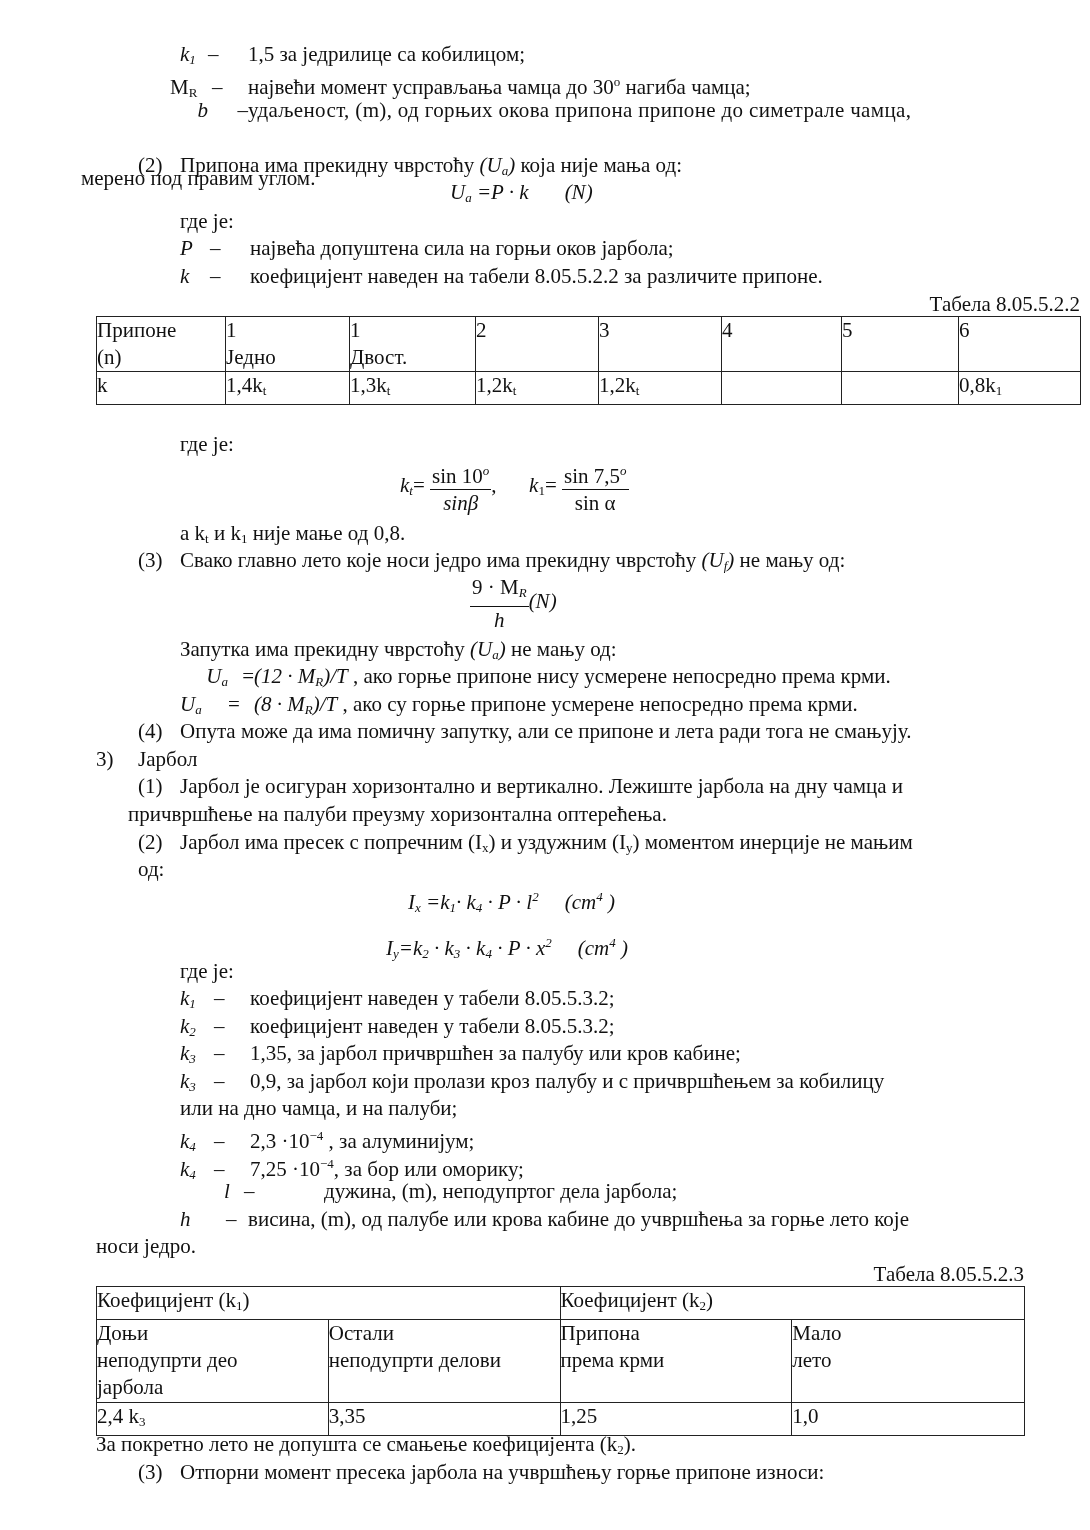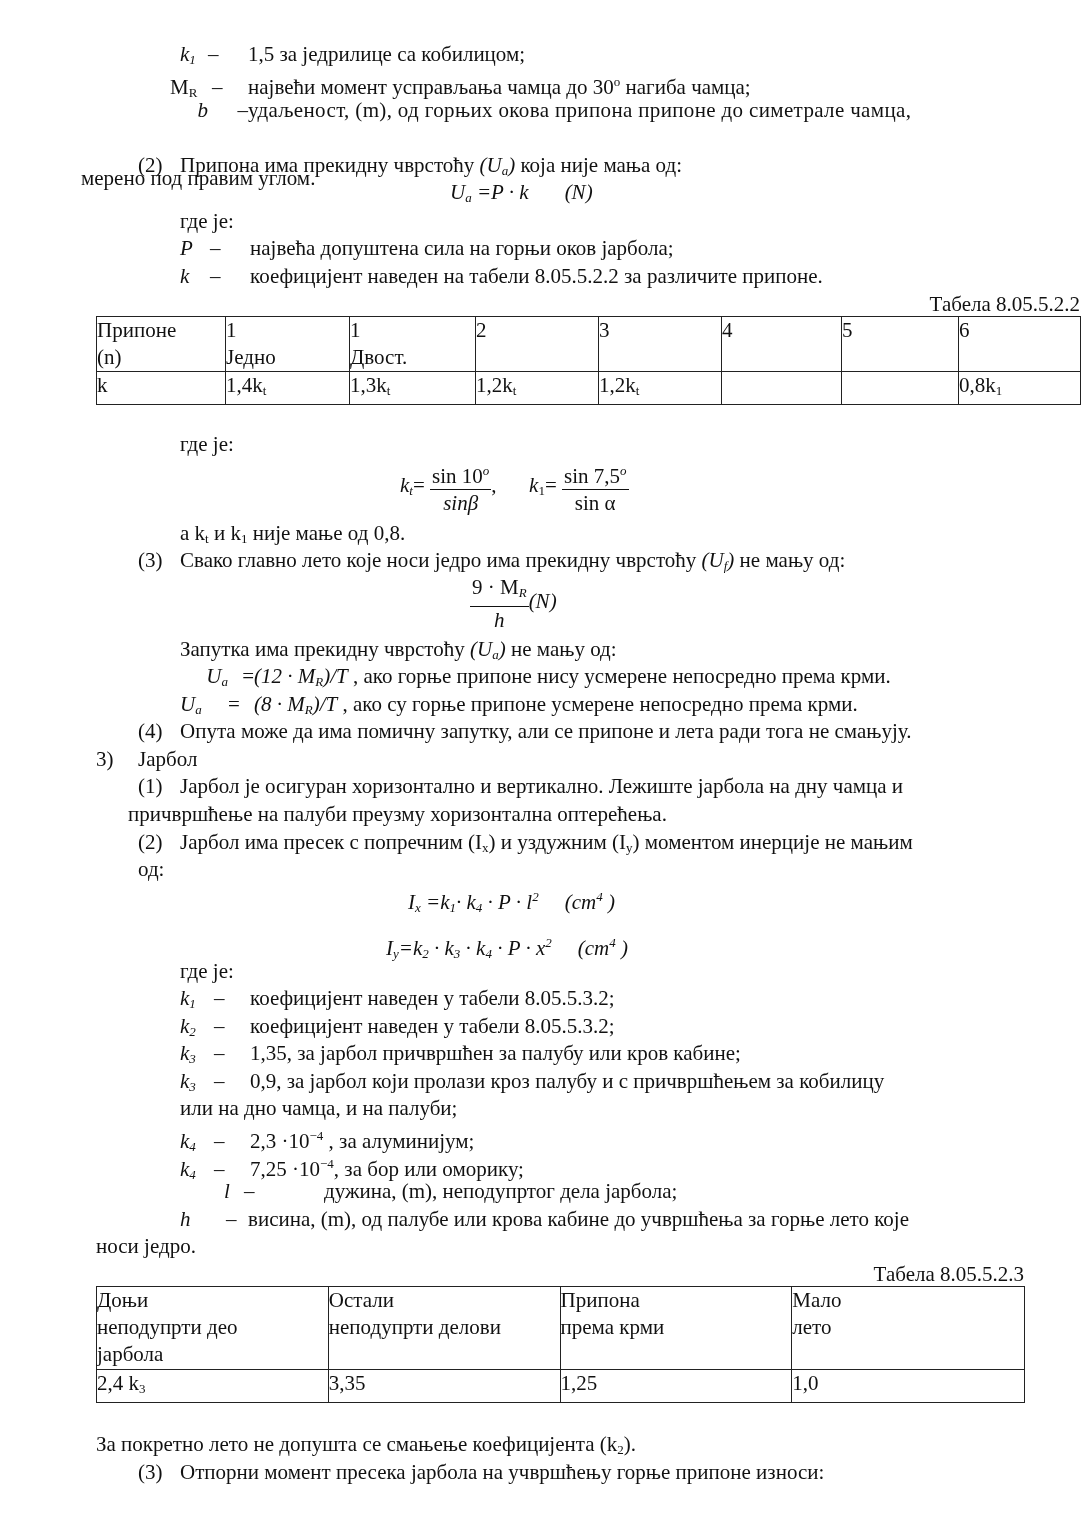--- a/index.html
+++ b/index.html
@@ -188,20 +188,24 @@
 
 <div class="ln center" style="left:96px; width:928px; top:1261px;">Табела 8.05.5.2.3</div>
 <table class="t" style="left:96px; top:1286px; width:929px;">
   <colgroup>
     <col style="width:232px">
       <col style="width:232px">
       <col style="width:232px">
       <col style="width:233px">
   </colgroup>
   <tbody>
+      <tr style="height:28px">
+    <td colspan="2"><span>Коефицијент (k</span><sub class="s">1</sub><span>)</span></td>
+    <td colspan="2"><span>Коефицијент (k</span><sub class="s">2</sub><span>)</span></td>
+  </tr>
   <tr style="height:83px">
     <td>
           <div>Доњи</div>
           <div>неподупрти део</div>
           <div>јарбола</div>
         </td>
     <td>
           <div>Остали</div>
           <div>неподупрти делови</div>
           <div></div>

